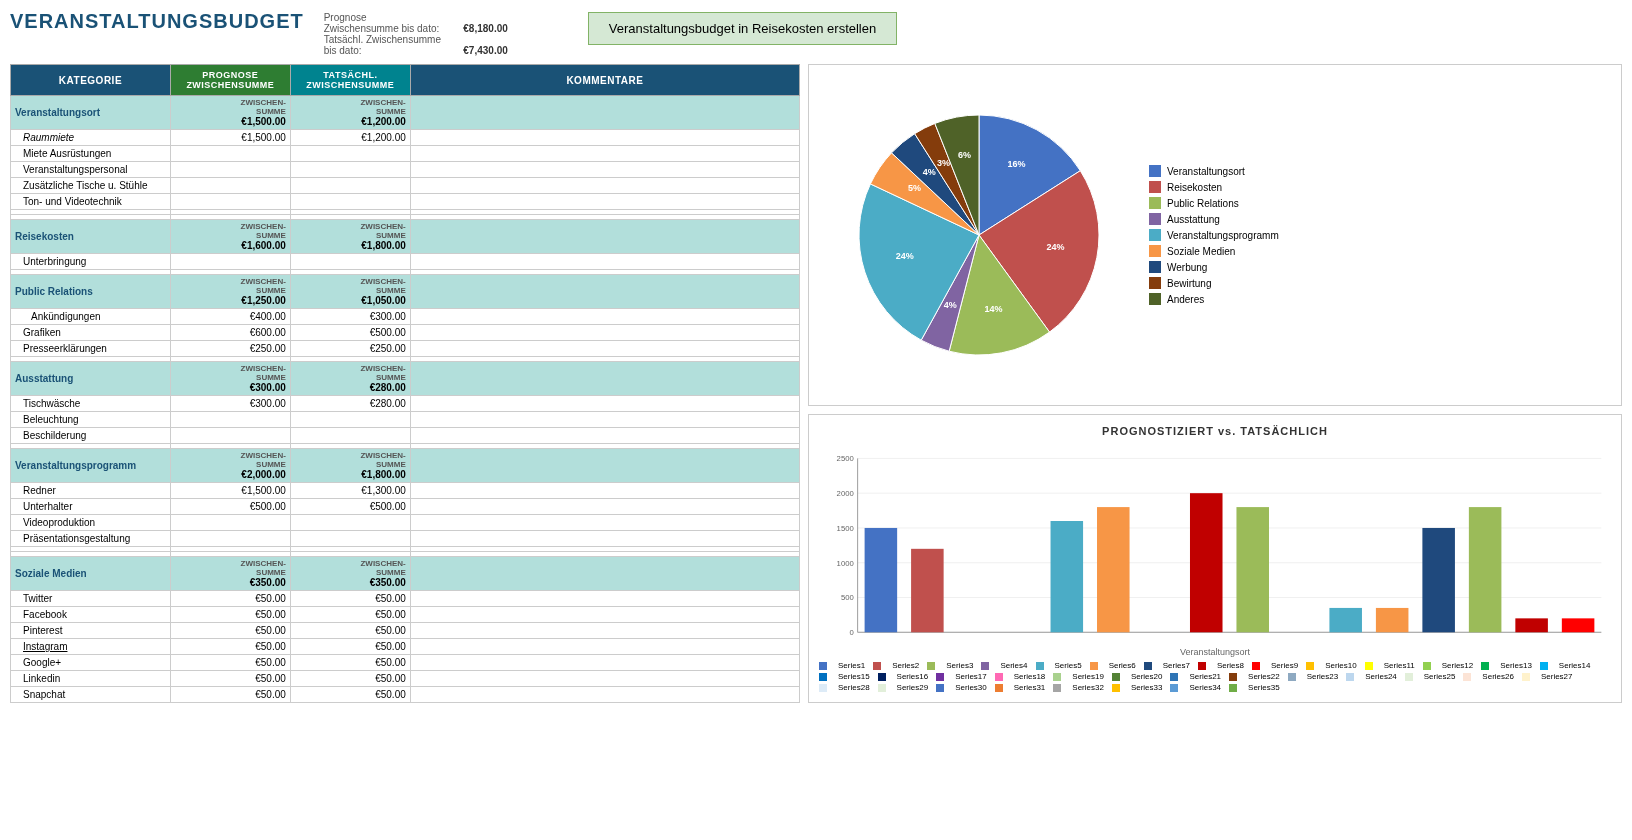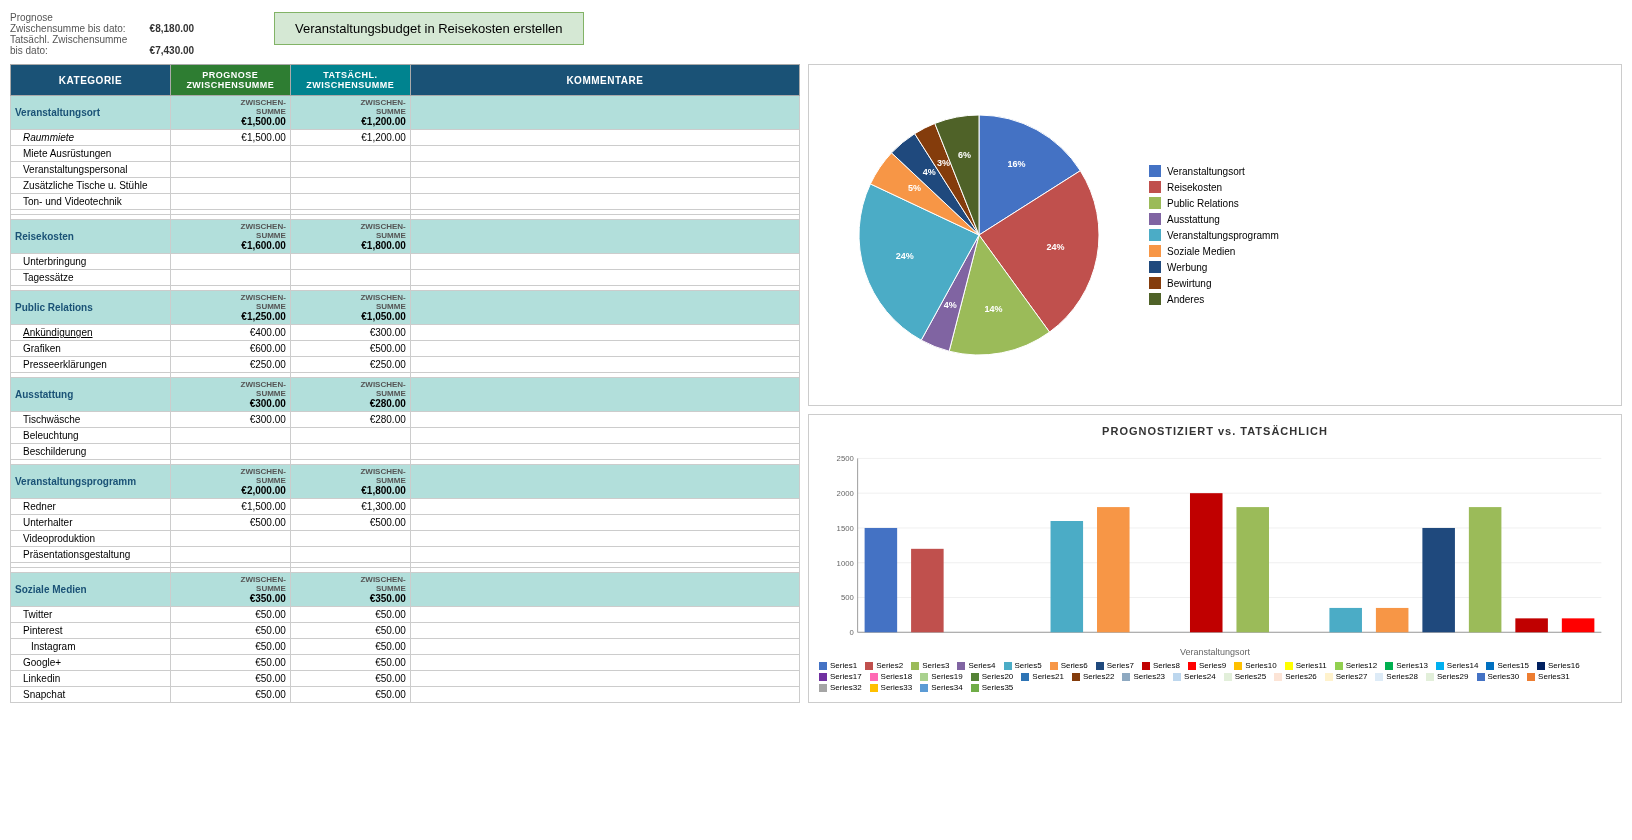--- a/index.html
+++ b/index.html
@@ -49,29 +49,30 @@
     .legend { display: flex; flex-direction: column; gap: 4px; min-width: 180px; }
     .legend-item { display: flex; align-items: center; gap: 6px; font-size: 10px; }
     .legend-color { width: 12px; height: 12px; flex-shrink: 0; }
     
     .bar-chart-container { border: 1px solid #ccc; background: #fff; padding: 10px; }
     .bar-chart-title { text-align: center; font-size: 11px; font-weight: bold; color: #333; margin-bottom: 8px; letter-spacing: 1px; }
     
     .bar-chart-area { position: relative; height: 200px; }
     
     .bar-legend { display: flex; flex-wrap: wrap; gap: 2px 8px; margin-top: 4px; font-size: 8px; }
-    .bar-legend-item { display: flex; align-items: center; gap: 3px; }
+    .bar-legend-item { display: flex; align-items: center; gap: 11px; }
     .bar-legend-color { width: 8px; height: 8px; flex-shrink: 0; }
   </style>
 </head>
 <body>
 
 <div class="page">
 
   <div class="header-section">
+    <div class="page-title">VERANSTALTUNGSBUDGET</div>
     <div class="summary-block">
       <div class="summary-row">
         <span class="summary-label">Prognose</span>
       </div>
       <div class="summary-row">
         <span class="summary-label">Zwischensumme bis dato:</span>
         <span class="summary-value">€8,180.00</span>
       </div>
       <div class="summary-row">
         <span class="summary-label">Tatsächl. Zwischensumme</span>
@@ -153,39 +154,33 @@
               <td class="col-tats" style="text-align: right;"><span style="font-size:8px;color:#555;display:block;">ZWISCHEN-<br>SUMME</span><span style="font-weight:bold;">€1,800.00</span></td>
               <td class="col-komm"></td>
             </tr>
             <tr class="data-row">
               <td style="padding-left: 12px;">Unterbringung</td>
               <td style="text-align: right;"></td>
               <td style="text-align: right;"></td>
               <td></td>
             </tr>
             <tr class="data-row">
-              <td style="padding-left: 12px;">Tagessätze</td>
-              <td style="text-align: right;"></td>
-              <td style="text-align: right;"></td>
-              <td></td>
-            </tr>
-            <tr class="data-row">
               <td style="padding-left: 12px;"></td>
               <td style="text-align: right;"></td>
               <td style="text-align: right;"></td>
               <td></td>
             </tr>
             <tr class="category-header-row">
               <td class="category-name-cell col-kategorie" style="font-weight: bold; color: rgb(26, 82, 118);">Public Relations</td>
               <td class="col-prog" style="text-align: right;"><span style="font-size:8px;color:#555;display:block;">ZWISCHEN-<br>SUMME</span><span style="font-weight:bold;">€1,250.00</span></td>
               <td class="col-tats" style="text-align: right;"><span style="font-size:8px;color:#555;display:block;">ZWISCHEN-<br>SUMME</span><span style="font-weight:bold;">€1,050.00</span></td>
               <td class="col-komm"></td>
             </tr>
             <tr class="data-row">
-              <td style="padding-left: 12px; text-decoration: underline;">Ankündigungen</td>
+              <td style="padding-left: 20px;">Ankündigungen</td>
               <td style="text-align: right;">€400.00</td>
               <td style="text-align: right;">€300.00</td>
               <td></td>
             </tr>
             <tr class="data-row">
               <td style="padding-left: 12px;">Grafiken</td>
               <td style="text-align: right;">€600.00</td>
               <td style="text-align: right;">€500.00</td>
               <td></td>
             </tr>
@@ -279,27 +274,33 @@
               <td class="col-tats" style="text-align: right;"><span style="font-size:8px;color:#555;display:block;">ZWISCHEN-<br>SUMME</span><span style="font-weight:bold;">€350.00</span></td>
               <td class="col-komm"></td>
             </tr>
             <tr class="data-row">
               <td style="padding-left: 12px;">Twitter</td>
               <td style="text-align: right;">€50.00</td>
               <td style="text-align: right;">€50.00</td>
               <td></td>
             </tr>
             <tr class="data-row">
+              <td style="padding-left: 12px;">Facebook</td>
+              <td style="text-align: right;">€50.00</td>
+              <td style="text-align: right;">€50.00</td>
+              <td></td>
+            </tr>
+            <tr class="data-row">
               <td style="padding-left: 12px;">Pinterest</td>
               <td style="text-align: right;">€50.00</td>
               <td style="text-align: right;">€50.00</td>
               <td></td>
             </tr>
             <tr class="data-row">
-              <td style="padding-left: 20px;">Instagram</td>
+              <td style="padding-left: 12px; text-decoration: underline;">Instagram</td>
               <td style="text-align: right;">€50.00</td>
               <td style="text-align: right;">€50.00</td>
               <td></td>
             </tr>
             <tr class="data-row">
               <td style="padding-left: 12px;">Google+</td>
               <td style="text-align: right;">€50.00</td>
               <td style="text-align: right;">€50.00</td>
               <td></td>
             </tr>

